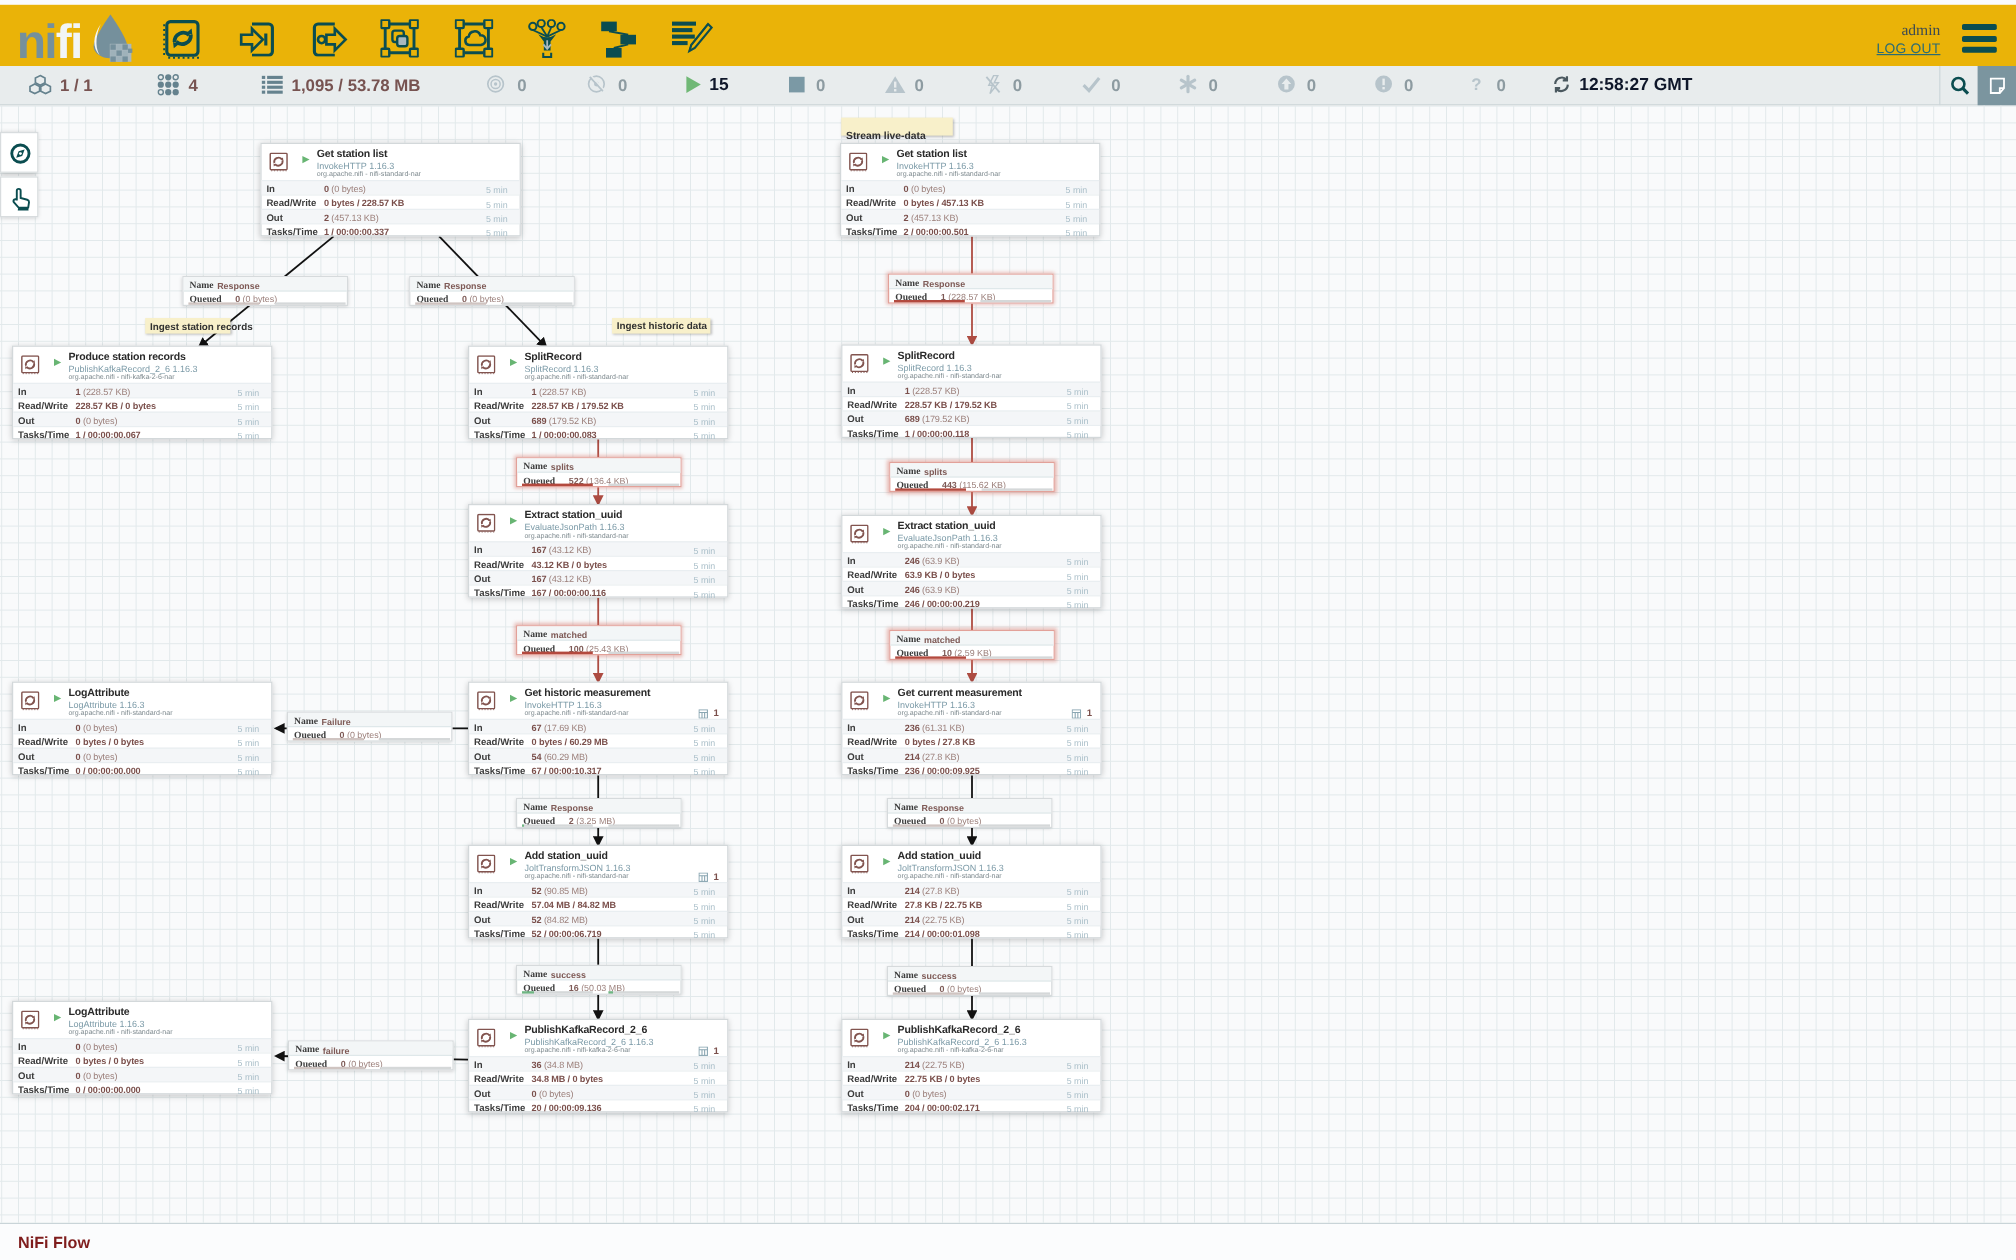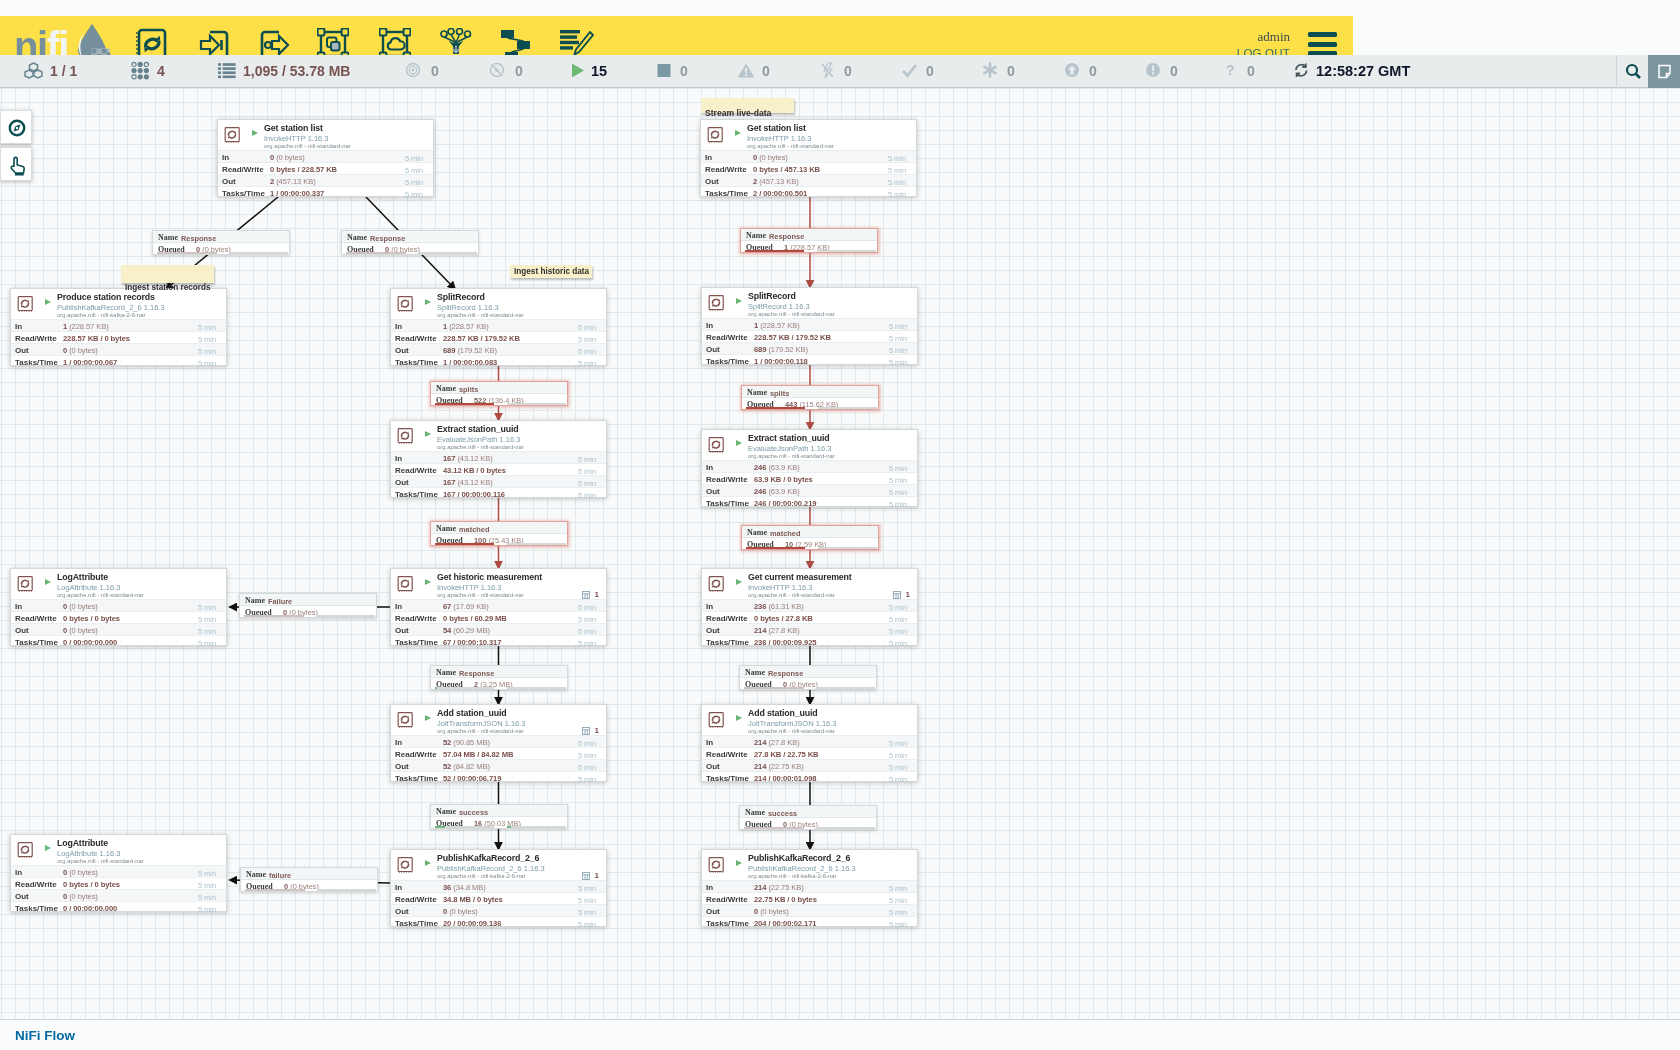--- a/index.html
+++ b/index.html
@@ -1,22 +1,22 @@
 <!DOCTYPE html>
 <html><head><meta charset="utf-8"><title>NiFi Flow</title><style>
 *{margin:0;padding:0;box-sizing:border-box}
 html,body{width:1680px;height:1050px;overflow:hidden;font-family:"Liberation Sans",sans-serif;background:#fafbfc}
 #app{position:relative;width:1680px;height:1050px}
-#hdr{position:absolute;left:0;top:16px;width:1353px;height:55px;background:#fde047}
+#hdr{position:absolute;left:0;top:4px;width:1680px;height:55px;background:#eab308}
 #status{position:absolute;left:0;top:55px;width:1680px;height:33px;background:#e8eced;border-bottom:1px solid #c3cdd1}
 #canvas{position:absolute;left:0;top:88px;width:1680px;height:931px;overflow:hidden;
  background-image:linear-gradient(#e2e9eb 1px,transparent 1px),linear-gradient(90deg,#e2e9eb 1px,transparent 1px);
  background-size:14px 14px;background-position:1px 0px;background-color:#f9fafb}
 #foot{position:absolute;left:0;top:1019px;width:1680px;height:31px;background:#fbfcfd;border-top:1px solid #c9d4d8}
-#foot .bc{position:absolute;left:15px;top:8px;font-size:13.5px;font-weight:bold;color:#0369a1}
+#foot .bc{position:absolute;left:15px;top:8px;font-size:13.5px;font-weight:bold;color:#7f1d1d}
 .abs{position:absolute}
 .proc{position:absolute;width:217px;height:78px;background:#fff;border:1px solid #d3d8da;box-shadow:0 1px 5px rgba(0,0,0,0.22)}
 .proc .play{position:absolute;left:33.5px;top:9.5px;width:0;height:0;border-left:6.5px solid #68b573;border-top:3.8px solid transparent;border-bottom:3.8px solid transparent}
 .proc .pname{position:absolute;left:46px;top:3px;font-size:8.8px;font-weight:bold;color:#2a2a2a;white-space:nowrap;letter-spacing:-0.15px}
 .proc .ptype{position:absolute;left:46px;top:13.5px;font-size:7.5px;color:#7b9aa7;white-space:nowrap}
 .proc .pnar{position:absolute;left:46px;top:23px;font-size:5.9px;color:#7e8a8f;white-space:nowrap}
 .proc .badge{position:absolute;right:7px;top:21px;font-size:8px;font-weight:bold;color:#7a4f4b}
 .proc .rows{position:absolute;left:0;top:30px;width:215px}
 .prow{position:relative;height:12px;font-size:8px;border-top:1px solid #e9eef1;line-height:9px}
 .prow:nth-child(odd){background:#f4f6f8}
@@ -1080,21 +1080,21 @@
       </div>
       <div class="clabel" style="left:240px;top:779px">
         <div class="r1"></div>
         <span class="k1">Name</span>
         <span class="v1">failure</span>
         <span class="k2">Queued</span>
         <span class="v2">0<span class="lt"> (0 bytes)</span></span>
         <div class="bar bl" style="background:#cfc4c1"></div>
         <div class="bar br" style="background:#d5d8d9"></div>
       </div>
-      <div class="canlab" style="left:121px;top:177px;width:93px;height:13px;font-size:8.2px;padding-top:18px">Ingest station records</div>
+      <div class="canlab" style="left:121px;top:177px;width:71px;height:13px;font-size:8.2px;padding-top:3px">Ingest station records</div>
       <div class="canlab" style="left:510px;top:177px;width:82px;height:13px;font-size:8.2px;padding-top:1.5px">Ingest historic data</div>
       <div class="canlab" style="left:701px;top:10px;width:93px;height:15px;font-size:8.6px;padding-top:10px">Stream live-data</div>
       <div class="palbtn" style="top:22px">
         <svg style="position:absolute;left:7px;top:8px" width="18" height="18" viewBox="0 0 18 18">
           <circle cx="9" cy="9" r="7.2" fill="none" stroke="#0b4d50" stroke-width="2.4"></circle>
           <path d="M12.5,5.5 l-2,5.5 -5,1.5 2,-5.5 z" fill="#0b4d50"></path>
           <circle cx="9" cy="9" r="1.2" fill="#fff"></circle>
         </svg>
       </div>
       <div class="palbtn" style="top:59px">

